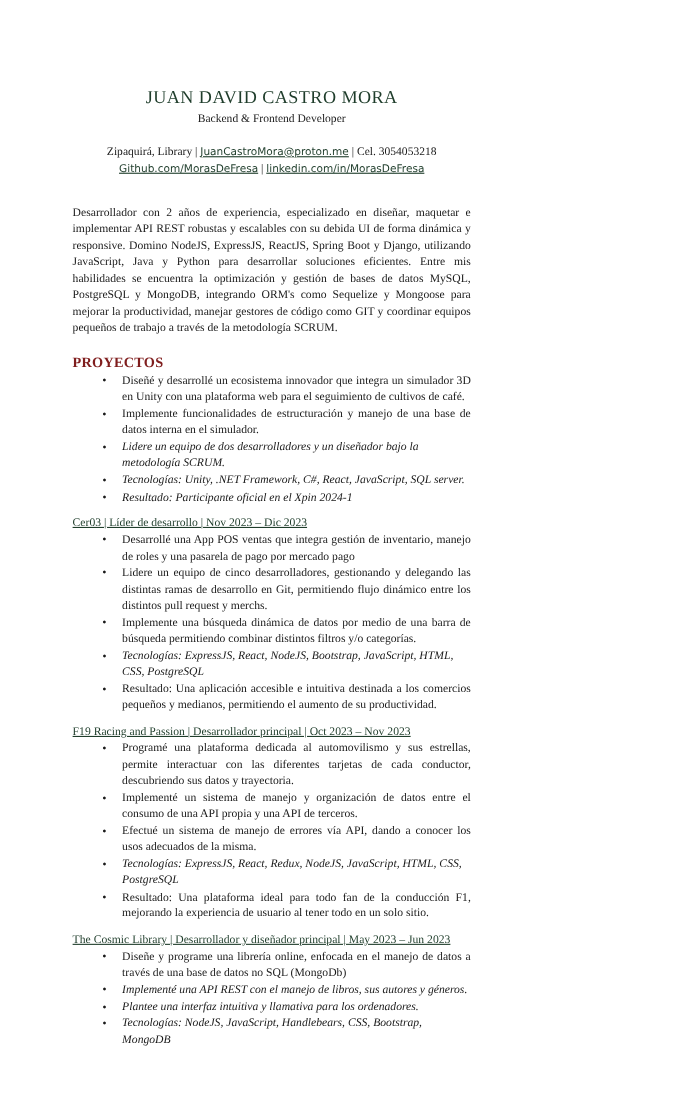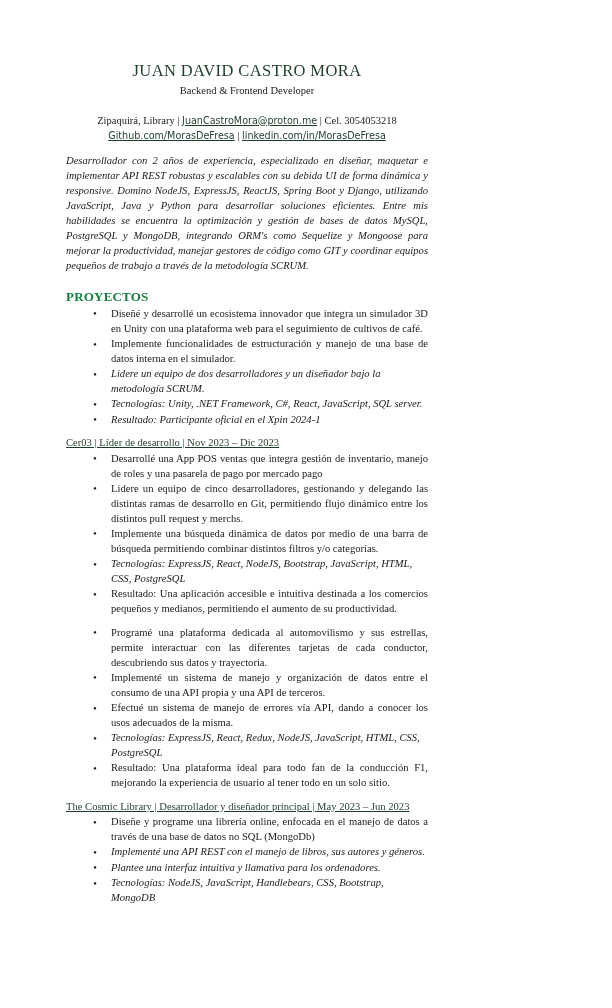--- a/index.html
+++ b/index.html
@@ -12,21 +12,21 @@
     height: 1008px;
     font-family: "Liberation Serif", "DejaVu Serif", serif;
     color: #1a1a1a;
     overflow: hidden;
   }
   .page {
     width: 488px;
     height: 1008px;
     background: #ffffff;
     box-sizing: border-box;
-    padding: 62px 60px 0 66px;
+    padding: 80px 60px 0 66px;
     position: relative;
   }
 
   
   .header { text-align: center; }
   .full-name {
     font-family: "Liberation Serif", "DejaVu Serif", serif;
     font-size: 16.5px;
     letter-spacing: 0.4px;
     color: #1f3d2b;
@@ -54,35 +54,34 @@
   .link {
     color: #1f3d2b;
     text-decoration: underline;
     font-family: "DejaVu Sans", "Liberation Sans", sans-serif;
     font-size: 9.6px;
     margin-top: 22px;
   }
 
   
   .summary {
-    margin-top: 10px;
+    margin-top: 25px;
     font-size: 10.6px;
     line-height: 1.42;
     text-align: justify;
     text-justify: inter-word;
     color: #1a1a1a;
-    font-style: italic;
   }
 
   
   .section-title {
     margin: 16px 0 2px 0;
     font-size: 13px;
     font-weight: bold;
-    color: #15803d;
+    color: #7f1d1d;
     letter-spacing: 0.2px;
     line-height: 1.2;
   }
 
   .project { margin-bottom: 9px; }
   .project-header {
     font-size: 10.6px;
     color: #1f3d2b;
     text-decoration: underline;
     line-height: 1.35;
@@ -160,20 +159,21 @@
       <ul class="bullets">
         <li>Desarrollé una App POS ventas que integra gestión de inventario, manejo de roles y una pasarela de pago por mercado pago</li>
         <li>Lidere un equipo de cinco desarrolladores, gestionando y delegando las distintas ramas de desarrollo en Git, permitiendo flujo dinámico entre los distintos pull request y merchs.</li>
         <li>Implemente una búsqueda dinámica de datos por medio de una barra de búsqueda permitiendo combinar distintos filtros y/o categorías.</li>
         <li class="nojustify">Tecnologías: ExpressJS, React, NodeJS, Bootstrap, JavaScript, HTML, CSS, PostgreSQL</li>
         <li>Resultado: Una aplicación accesible e intuitiva destinada a los comercios pequeños y medianos, permitiendo el aumento de su productividad.</li>
       </ul>
     </div>
 
     <div class="project">
+      <div class="project-header">F19 Racing and Passion | Desarrollador principal | Oct 2023 – Nov 2023</div>
       <ul class="bullets">
         <li>Programé una plataforma dedicada al automovilismo y sus estrellas, permite interactuar con las diferentes tarjetas de cada conductor, descubriendo sus datos y trayectoria.</li>
         <li>Implementé un sistema de manejo y organización de datos entre el consumo de una API propia y una API de terceros.</li>
         <li>Efectué un sistema de manejo de errores vía API, dando a conocer los usos adecuados de la misma.</li>
         <li class="nojustify">Tecnologías: ExpressJS, React, Redux, NodeJS, JavaScript, HTML, CSS, PostgreSQL</li>
         <li>Resultado: Una plataforma ideal para todo fan de la conducción F1, mejorando la experiencia de usuario al tener todo en un solo sitio.</li>
       </ul>
     </div>
 
     <div class="project">

